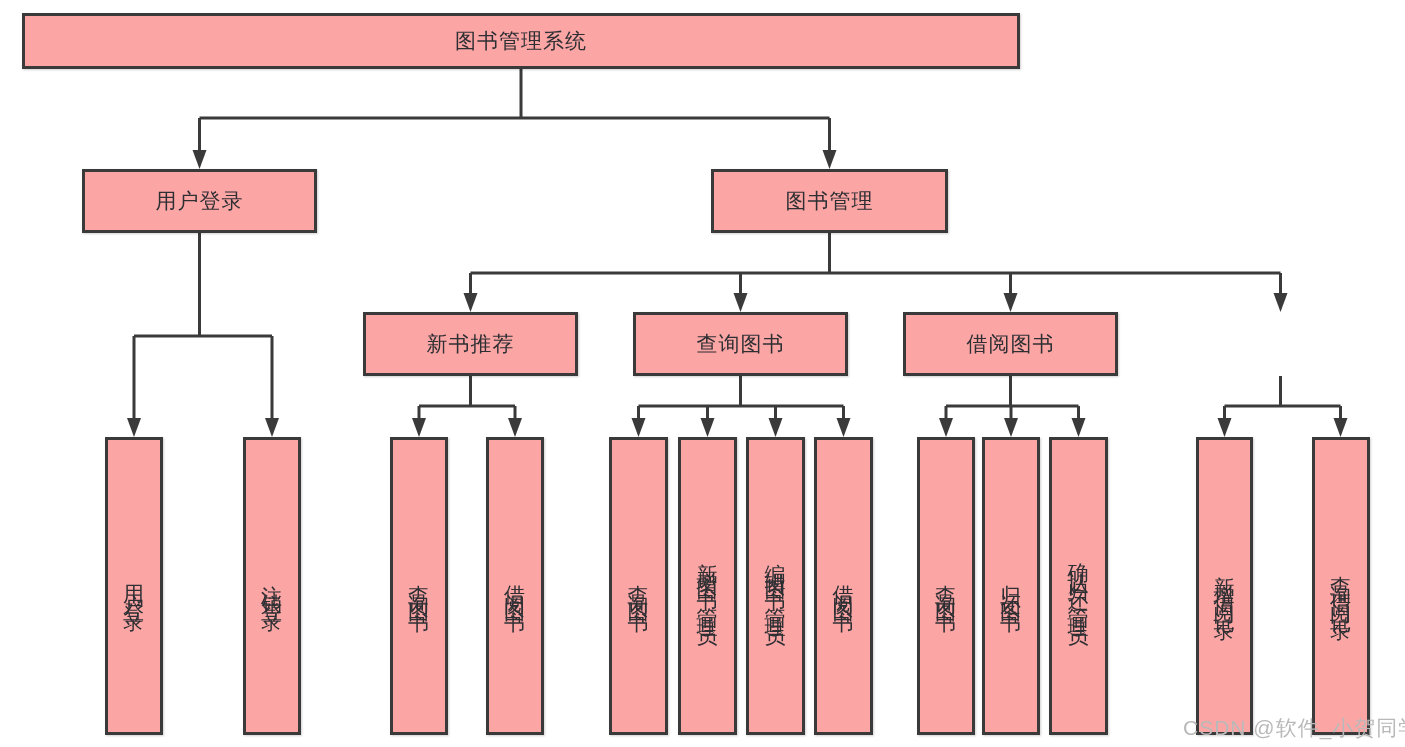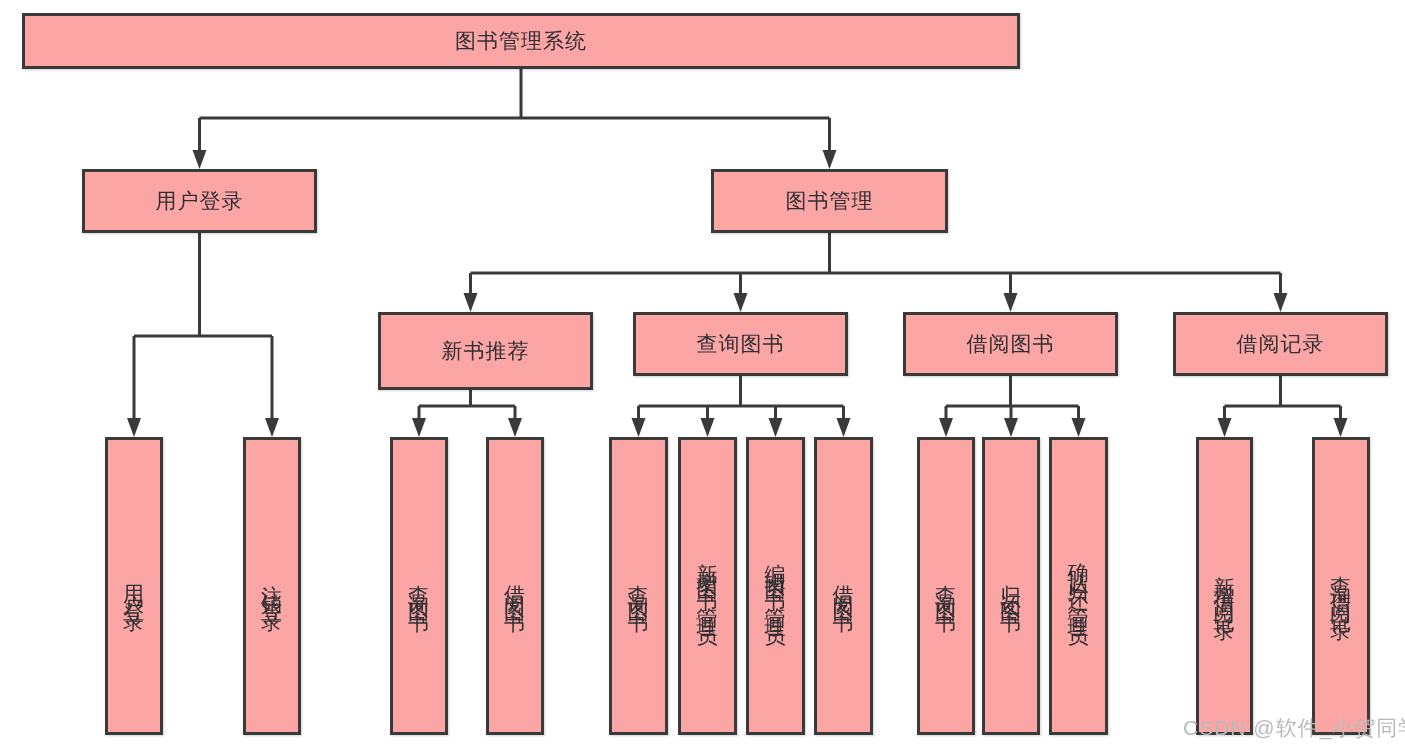--- a/index.html
+++ b/index.html
@@ -107,31 +107,28 @@
     <span>图书管理系统</span>
   </div>
 
   <div class="node h" style="left:82px; top:169px; width:235px; height:64px;">
     <span>用户登录</span>
   </div>
   <div class="node h" style="left:711px; top:169px; width:237px; height:64px;">
     <span>图书管理</span>
   </div>
 
-  <div class="node h" style="left:363px; top:312px; width:215px; height:78px;margin-left:15px;">
+  <div class="node h" style="left:363px; top:312px; width:215px; height:64px;">
     <span>新书推荐</span>
   </div>
   <div class="node h" style="left:633px; top:312px; width:215px; height:64px;">
     <span>查询图书</span>
   </div>
   <div class="node h" style="left:903px; top:312px; width:215px; height:64px;">
     <span>借阅图书</span>
-  </div>
-  <div class="node h" style="left:1173px; top:312px; width:215px; height:64px;">
-    <span>借阅记录</span>
   </div>
 
   <div class="node v" style="left:105px; top:437px; width:58px; height:298px;">
     <span>用户登录</span>
   </div>
   <div class="node v" style="left:243px; top:437px; width:58px; height:298px;">
     <span>注销登录</span>
   </div>
 
   <div class="node v" style="left:390px; top:437px; width:58px; height:298px;">

